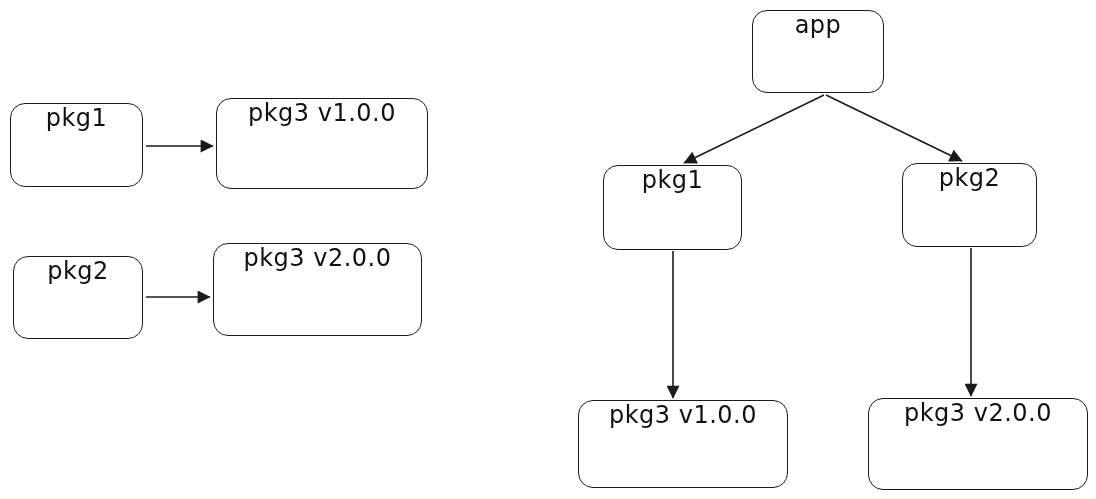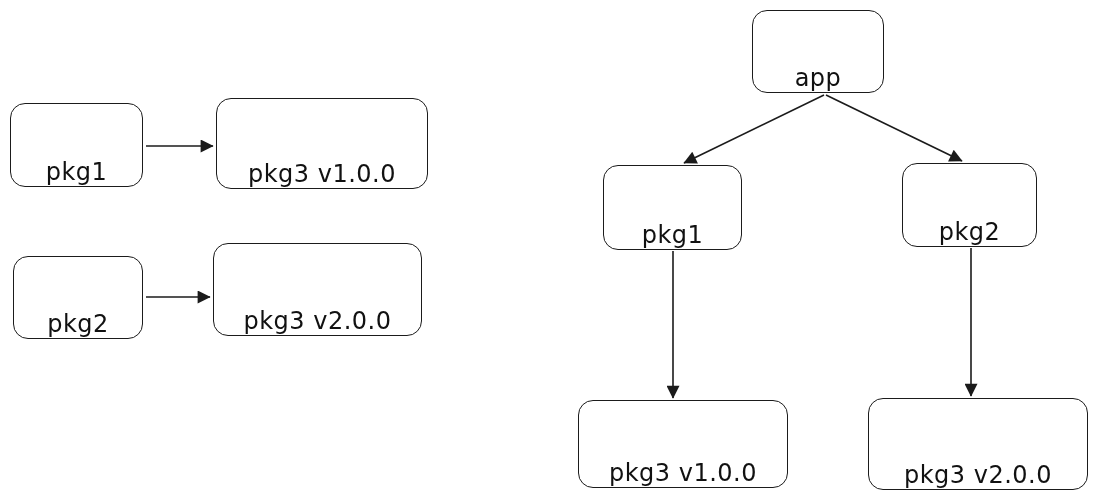--- a/index.html
+++ b/index.html
@@ -17,21 +17,21 @@
     overflow:hidden;
   }
   .edges{position:absolute;left:0;top:0;width:1096px;height:499px;}
   .edges line{stroke:var(--stroke);stroke-width:1.6;}
   .node{
     position:absolute;
     box-sizing:border-box;
     background:var(--node-fill);
     border:1.7px solid var(--stroke);
     border-radius:15px;
-    display:flex;align-items:flex-end;justify-content:center;
+    display:flex;align-items:flex-start;justify-content:center;
     color:var(--text);
     font-size:24px;
     letter-spacing:0.5px;
     white-space:nowrap;
   }
   
   .n-l-pkg1   {left:10px;  top:103px; width:133px; height:84px;}
   .n-l-pkg3v1 {left:216px; top:98px;  width:212px; height:91px;}
   .n-l-pkg2   {left:13px;  top:256px; width:130px; height:83px;}
   .n-l-pkg3v2 {left:213px; top:243px; width:209px; height:93px;}

